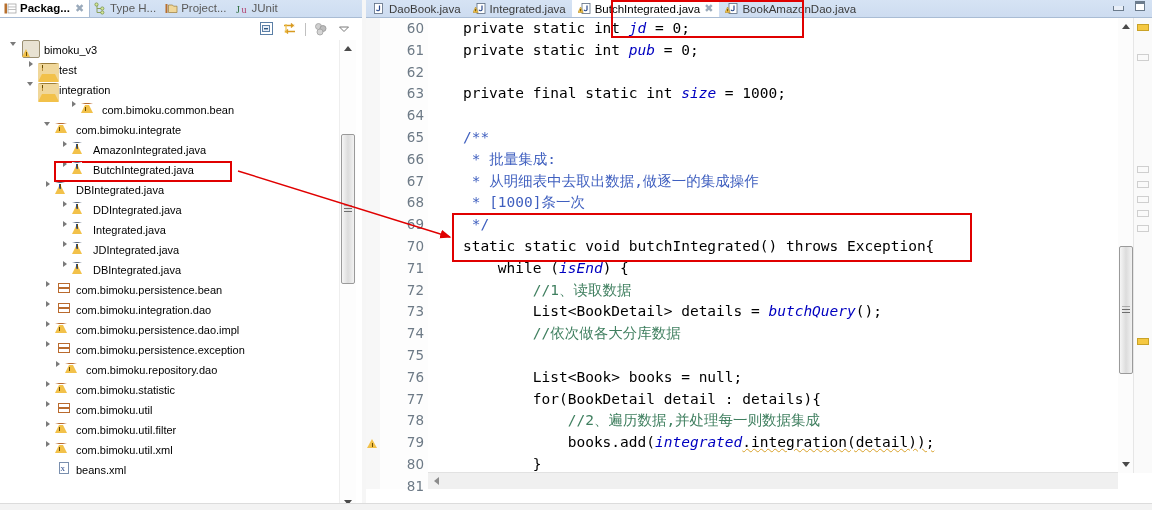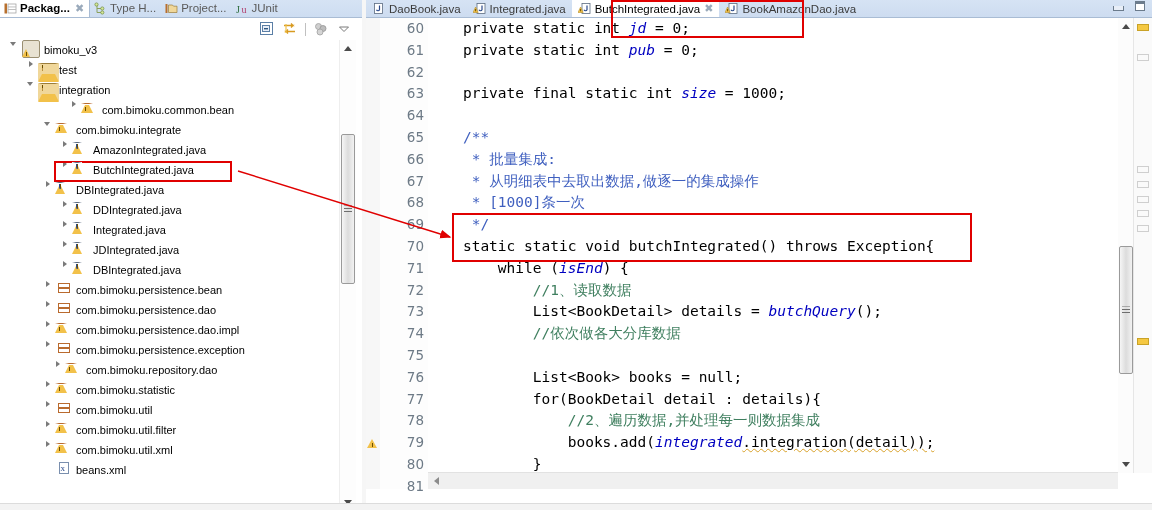--- a/index.html
+++ b/index.html
@@ -414,21 +414,21 @@
             <span class="tlabel">DBIntegrated.java</span>
           </div>
           <div class="trow" style="padding-left: 44px;">
             <span class="arrow closed"></span>
             <span class="ticon ic-pkg"></span>
             <span class="tlabel">com.bimoku.persistence.bean</span>
           </div>
           <div class="trow" style="padding-left: 44px;">
             <span class="arrow closed"></span>
             <span class="ticon ic-pkg"></span>
-            <span class="tlabel">com.bimoku.persistence.dao</span>
+            <span class="tlabel">com.bimoku.integration.dao</span>
           </div>
           <div class="trow" style="padding-left: 44px;">
             <span class="arrow closed"></span>
             <span class="ticon ic-pkg warnbadge"></span>
             <span class="tlabel">com.bimoku.persistence.dao.impl</span>
           </div>
           <div class="trow" style="padding-left: 44px;">
             <span class="arrow closed"></span>
             <span class="ticon ic-pkg"></span>
             <span class="tlabel">com.bimoku.persistence.exception</span>

